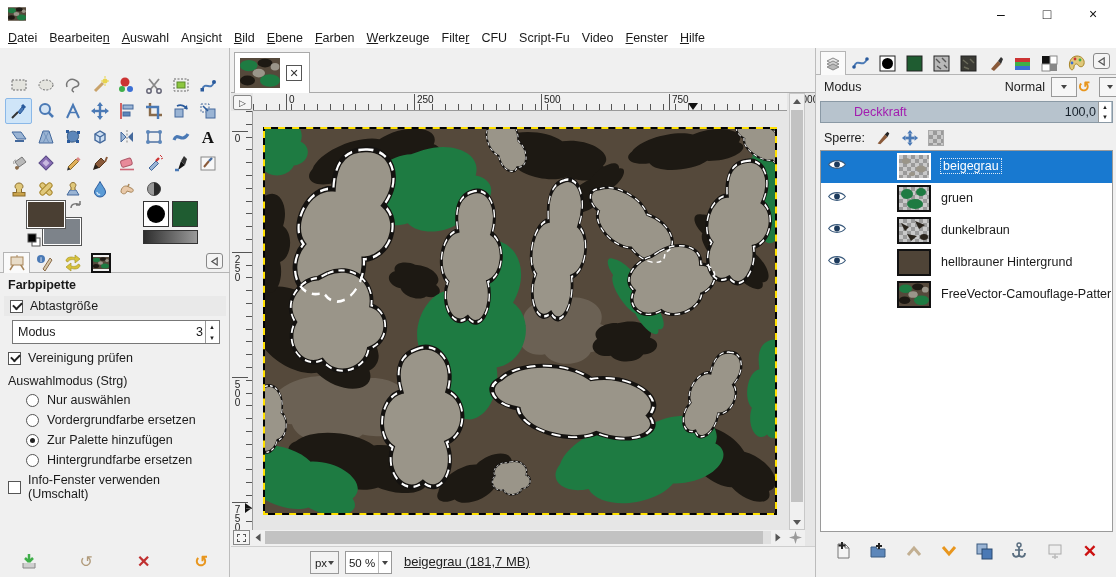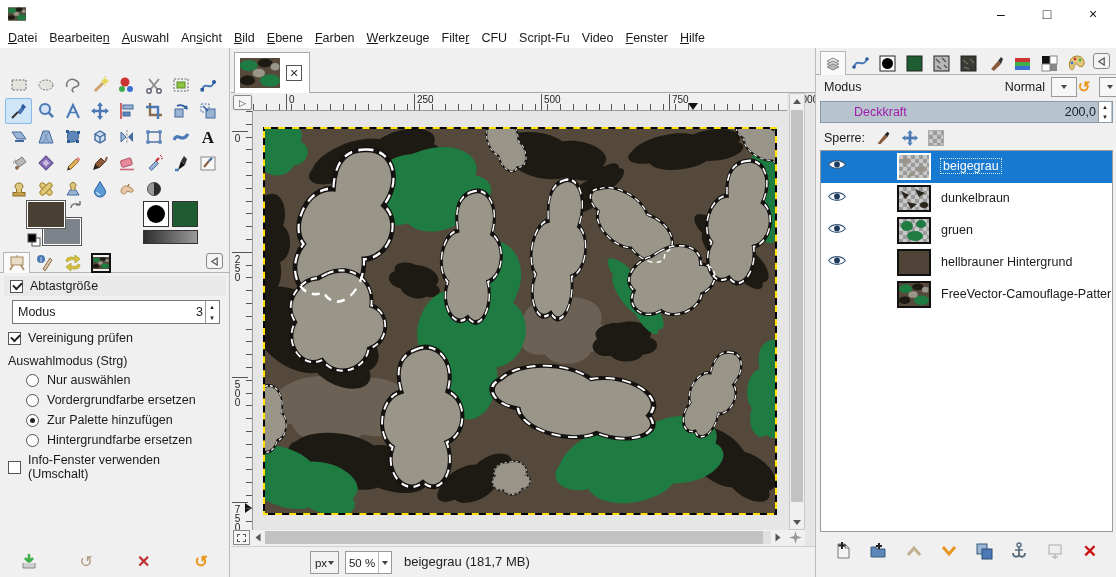--- a/index.html
+++ b/index.html
@@ -99,21 +99,21 @@
   .quickmask-btn i { width:9px; height:8px; border:1px dashed #555; }
   .h-scrollbar .track { position:absolute; left:34px; top:1px; width:506px; height:13px; background:#e0e0e0; }
   .h-scrollbar .sb-thumb { position:absolute; left:0px; top:0px; width:498px; height:13px; background:#c2c2c2; }
   .nav-btn { position:absolute; left:556px; top:0px; width:17px; height:15px; display:flex; align-items:center; justify-content:center; }
 
   .statusbar { position:absolute; left:0; top:498px; width:584px; height:31px; background:#f0f0f0; border-top:1px solid #cfcfcf; }
   .unit-dd { position:absolute; left:79px; top:4px; width:29px; height:23px; border:1px solid #999; background:#f2f2f2; display:flex; align-items:center; justify-content:center; gap:1px; font-size:11.5px; }
   .zoom-dd { position:absolute; left:114px; top:4px; width:47px; height:23px; border:1px solid #999; background:#fff; display:flex; align-items:center; }
   .zoom-dd .zval { flex:1; text-align:center; font-size:11.5px; }
   .zoom-dd .zarr { width:13px; height:100%; border-left:1px solid #bbb; display:flex; align-items:center; justify-content:center; }
-  .status-msg { position:absolute; left:173px; top:7px; font-size:13px; color:#222; }
+  .status-msg { position:absolute; left:173px; top:7px; font-size:13px; color:#222;text-decoration:underline; }
   .caret { width:0; height:0; border-left:3.5px solid transparent; border-right:3.5px solid transparent; border-top:4px solid #444; display:inline-block; }
 
   
   .rdock { position:absolute; left:815px; top:0; width:297px; height:529px; background:#f0f0f0; border-left:1px solid #bcbcbc; }
   .rdock-tabs { position:absolute; left:0; top:0; width:301px; height:27px; border-bottom:1px solid #b5b5b5; }
   .rtab { position:absolute; top:3px; width:26px; height:24px; display:flex; align-items:center; justify-content:center; }
   .rtab.active { background:#fafafa; border:1px solid #b5b5b5; border-bottom:none; }
   .mode-row { position:absolute; left:0; top:27px; width:301px; height:25px; }
   .mode-row .mlabel { position:absolute; left:8px; top:5px; }
   .mode-row .mvalue { position:absolute; right:72px; top:5px; }
@@ -508,20 +508,21 @@
             </svg>
         </div>
         <div class="panel-menu-btn">
           <svg width="9" height="9" viewBox="0 0 10 10">
               <path d="M8,1 L8,9 L2,5 Z" fill="none" stroke="#555" stroke-width="1.3"></path>
             </svg>
         </div>
       </div>
 
       <div class="tool-options">
+        <div class="to-title">Farbpipette</div>
         <div class="row-check shaded">
           <span class="checkbox checked"></span>
           <span>Abtastgröße</span>
         </div>
         <div class="spinbox">
           <span class="sp-label">Modus</span>
           <span class="sp-value">3</span>
           <span class="spin-arrows">
               <span>▲</span>
               <span>▼</span>
@@ -769,21 +770,21 @@
             <span class="caret"></span>
           </div>
         <div class="reset-icon" style="right:24px">↺</div>
         <div class="dd-btn" style="right:-4px; width:22px">
             <span class="caret"></span>
           </div>
       </div>
 
       <div class="opacity-row">
         <span class="olabel">Deckkraft</span>
-        <span class="ovalue">200,0</span>
+        <span class="ovalue">100,0</span>
         <span class="spin-arrows">
             <span>▲</span>
             <span>▼</span>
           </span>
       </div>
 
       <div class="lock-row">
         <span>Sperre:</span>
         <span class="lock-ic">
           <svg class="ti" viewBox="0 0 20 20">
@@ -816,47 +817,47 @@
             </div>
             <span class="layer-name">beigegrau</span>
           </div>
           <div class="layer-row">
             <span class="layer-eye"><svg width="20" height="13" viewBox="0 0 20 14">
                 <path d="M1,7 C5,1.5 15,1.5 19,7 C15,12.5 5,12.5 1,7 Z" fill="#fff" stroke="#3a5a7c" stroke-width="1.2"></path>
                 <circle cx="10" cy="7" r="3.1" fill="#1c3a5c"></circle>
               </svg></span>
             <div class="layer-thumb checker">
               <svg width="30" height="23" viewBox="0 0 30 23" style="position:absolute;left:0;top:0">
+                <ellipse cx="8" cy="7" rx="6" ry="5" fill="#1e7b42"></ellipse>
+                <ellipse cx="22" cy="5" rx="5" ry="4" fill="#1e7b42"></ellipse>
+                <ellipse cx="16" cy="17" rx="8" ry="5" fill="#1e7b42"></ellipse>
+              </svg>
+            </div>
+            <span class="layer-name">gruen</span>
+          </div>
+          <div class="layer-row">
+            <span class="layer-eye"><svg width="20" height="13" viewBox="0 0 20 14">
+                <path d="M1,7 C5,1.5 15,1.5 19,7 C15,12.5 5,12.5 1,7 Z" fill="#fff" stroke="#3a5a7c" stroke-width="1.2"></path>
+                <circle cx="10" cy="7" r="3.1" fill="#1c3a5c"></circle>
+              </svg></span>
+            <div class="layer-thumb checker">
+              <svg width="30" height="23" viewBox="0 0 30 23" style="position:absolute;left:0;top:0">
                 <path d="M2,4 L10,8 L6,12 Z" fill="#2a241c"></path>
                 <path d="M16,2 L26,6 L20,10 Z" fill="#2a241c"></path>
                 <path d="M8,15 L18,17 L12,22 Z" fill="#2a241c"></path>
                 <ellipse cx="25" cy="18" rx="4" ry="3" fill="#2a241c"></ellipse>
               </svg>
             </div>
             <span class="layer-name">dunkelbraun</span>
           </div>
           <div class="layer-row">
             <span class="layer-eye"><svg width="20" height="13" viewBox="0 0 20 14">
                 <path d="M1,7 C5,1.5 15,1.5 19,7 C15,12.5 5,12.5 1,7 Z" fill="#fff" stroke="#3a5a7c" stroke-width="1.2"></path>
                 <circle cx="10" cy="7" r="3.1" fill="#1c3a5c"></circle>
               </svg></span>
-            <div class="layer-thumb checker">
-              <svg width="30" height="23" viewBox="0 0 30 23" style="position:absolute;left:0;top:0">
-                <ellipse cx="8" cy="7" rx="6" ry="5" fill="#1e7b42"></ellipse>
-                <ellipse cx="22" cy="5" rx="5" ry="4" fill="#1e7b42"></ellipse>
-                <ellipse cx="16" cy="17" rx="8" ry="5" fill="#1e7b42"></ellipse>
-              </svg>
-            </div>
-            <span class="layer-name">gruen</span>
-          </div>
-          <div class="layer-row">
-            <span class="layer-eye"><svg width="20" height="13" viewBox="0 0 20 14">
-                <path d="M1,7 C5,1.5 15,1.5 19,7 C15,12.5 5,12.5 1,7 Z" fill="#fff" stroke="#3a5a7c" stroke-width="1.2"></path>
-                <circle cx="10" cy="7" r="3.1" fill="#1c3a5c"></circle>
-              </svg></span>
             <div class="layer-thumb" style="background:#4f4437"></div>
             <span class="layer-name">hellbrauner Hintergrund</span>
           </div>
           <div class="layer-row">
             <div class="layer-thumb" style="background:#55493b">
               <svg width="30" height="23" viewBox="0 0 64 48" preserveAspectRatio="none" style="position:absolute;left:0;top:0">
                 <use href="#minicamo"></use>
               </svg>
             </div>
             <span class="layer-name">FreeVector-Camouflage-Pattern.svg</span>

